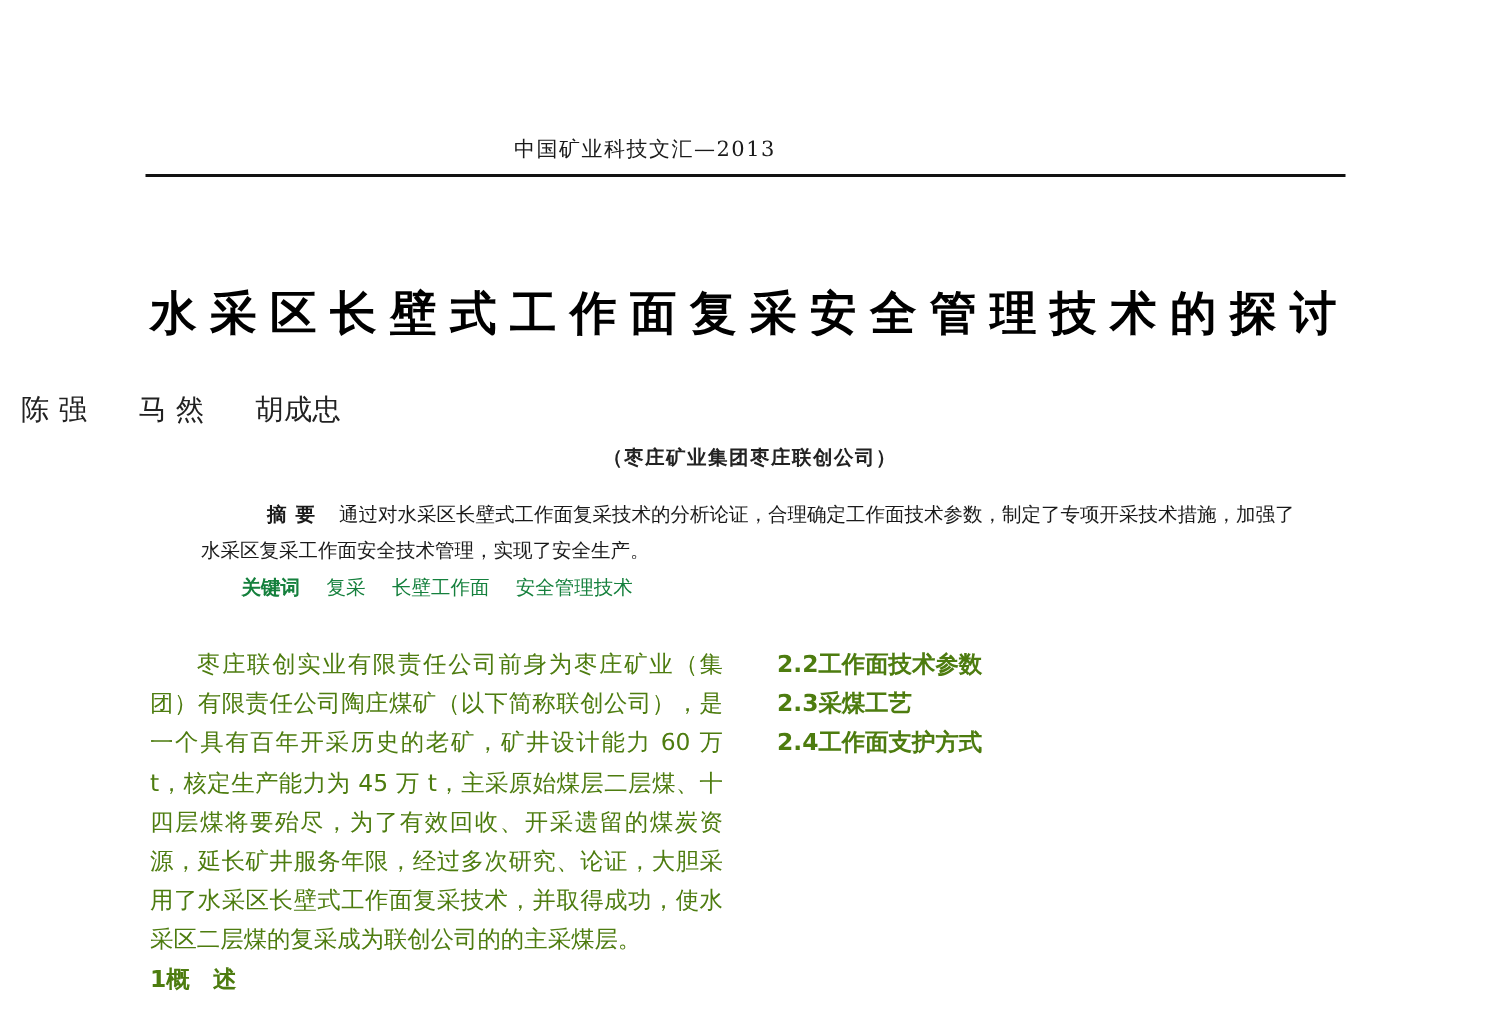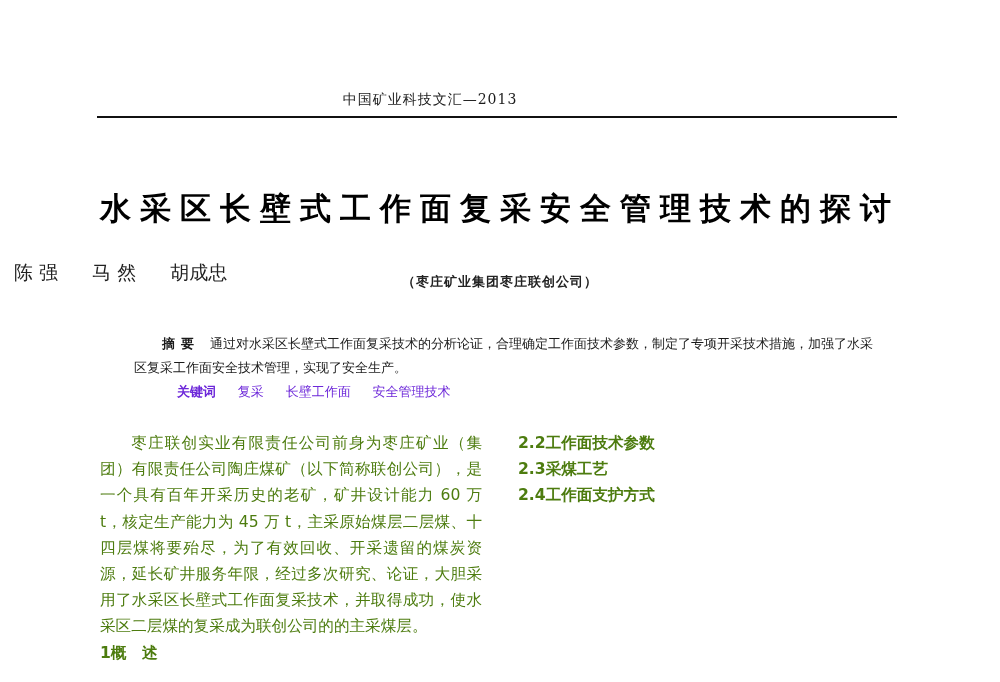--- a/index.html
+++ b/index.html
@@ -21,32 +21,32 @@
     position: absolute; left: 0; width: 1000px; top: 188px;
     text-align: center; font-size: 31px; font-weight: bold;
     letter-spacing: 9px; color: #000;
   }
   .authors {
     position: absolute; left: 0; width: 1000px; top: 260px;
     text-align: left; font-size: 19px; color: #222; word-spacing: 0;
   }
   .authors span { margin: 0 14px; }
   .affiliation {
-    position: absolute; left: 0; width: 1000px; top: 273px;
+    position: absolute; left: 0; width: 1000px; top: 296px;
     text-align: center; font-size: 13px; font-weight: bold; color: #222; letter-spacing: 1px;
   }
   .abstract {
     position: absolute; left: 134px; width: 740px; top: 332px;
     font-size: 13px; line-height: 24px; color: #1a1a1a;
     font-family: "DejaVu Sans", "Liberation Sans", sans-serif;
   }
-  .abstract .label { font-weight: bold; margin-left: 28px; margin-right: 10px; letter-spacing: 6px; }
+  .abstract .label { font-weight: bold; margin-left: 44px; margin-right: 10px; letter-spacing: 6px; }
   .keywords {
-    position: absolute; left: 177px; top: 383px; font-size: 13px; color: #6d28d9;
-    font-family: Liberation Mono, monospace;
+    position: absolute; left: 161px; top: 383px; font-size: 13px; color: #15803d;
+    font-family: Liberation Sans, sans-serif;
   }
   .keywords .label { font-weight: bold; margin-right: 14px; }
   .keywords .kw { margin-right: 14px; }
   .col {
     position: absolute; top: 430px; width: 382px;
     font-size: 15.6px; line-height: 26.2px; color: #4d7c0f;
     font-family: "DejaVu Sans", "Liberation Sans", sans-serif;
     text-align: justify;
   }
   .col-left { left: 100px; }

